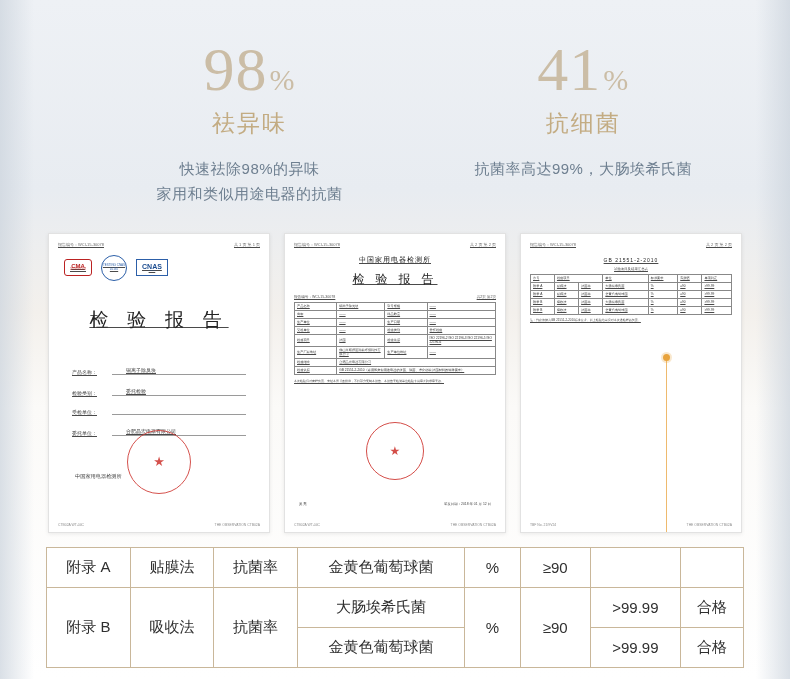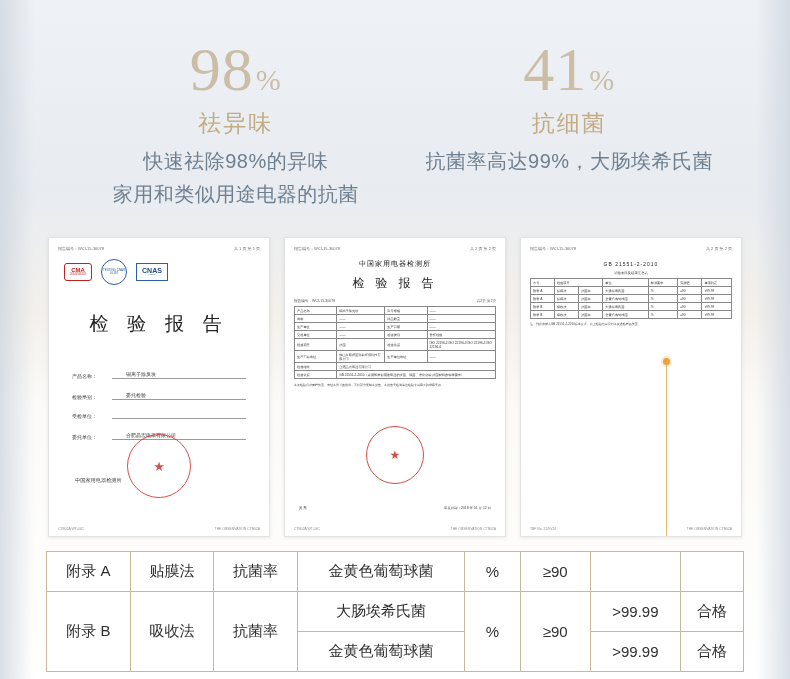--- a/index.html
+++ b/index.html
@@ -10,41 +10,41 @@
     background: linear-gradient(180deg, #eef1f5 0%, #e8ecf1 28%, #f3f0ec 46%, #fbfaf8 60%, #ffffff 100%);
     position: relative;
     overflow: hidden;
     color: #5a6b7a;
   }
 
   
   .stats {
     display: flex;
     padding: 38px 40px 0 55px;
-    justify-content: center;
+    justify-content: flex-end;
   }
   .stat { width: 48%; text-align: center; }
   .stat .num {
     font-family: "Liberation Serif", serif;
     font-size: 62px;
     line-height: 1;
     color: #cbbda6;
     letter-spacing: 1px;
     font-weight: normal;
   }
   .stat .num .pct { font-size: 30px; margin-left: 2px; }
   .stat .label {
     font-size: 23px;
     color: #c3ac83;
     margin-top: 8px;
     letter-spacing: 2px;
   }
   .stat .desc {
-    margin-top: 6px;
-    font-size: 20px;
+    margin-top: 18px;
+    font-size: 15px;
     line-height: 1.65;
     color: #6e7f90;
     letter-spacing: 0.5px;
   }
 
   
   .certs {
     display: flex;
     justify-content: center;
     gap: 14px;
@@ -55,20 +55,21 @@
     background: #fff;
     border: 1px solid #e2e2e2;
     box-shadow: 0 1px 4px rgba(0,0,0,0.08);
     width: 222px;
     height: 300px;
     position: relative;
     overflow: hidden;
     font-size: 3.4px;
     color: #4a4a4a;
     padding: 8px 9px;
+    text-decoration: underline;
   }
   .cert .cert-head {
     display: flex;
     justify-content: space-between;
     font-size: 4px;
     color: #6a6a6a;
     margin-bottom: 4px;
   }
   .cert-foot {
     position: absolute;

